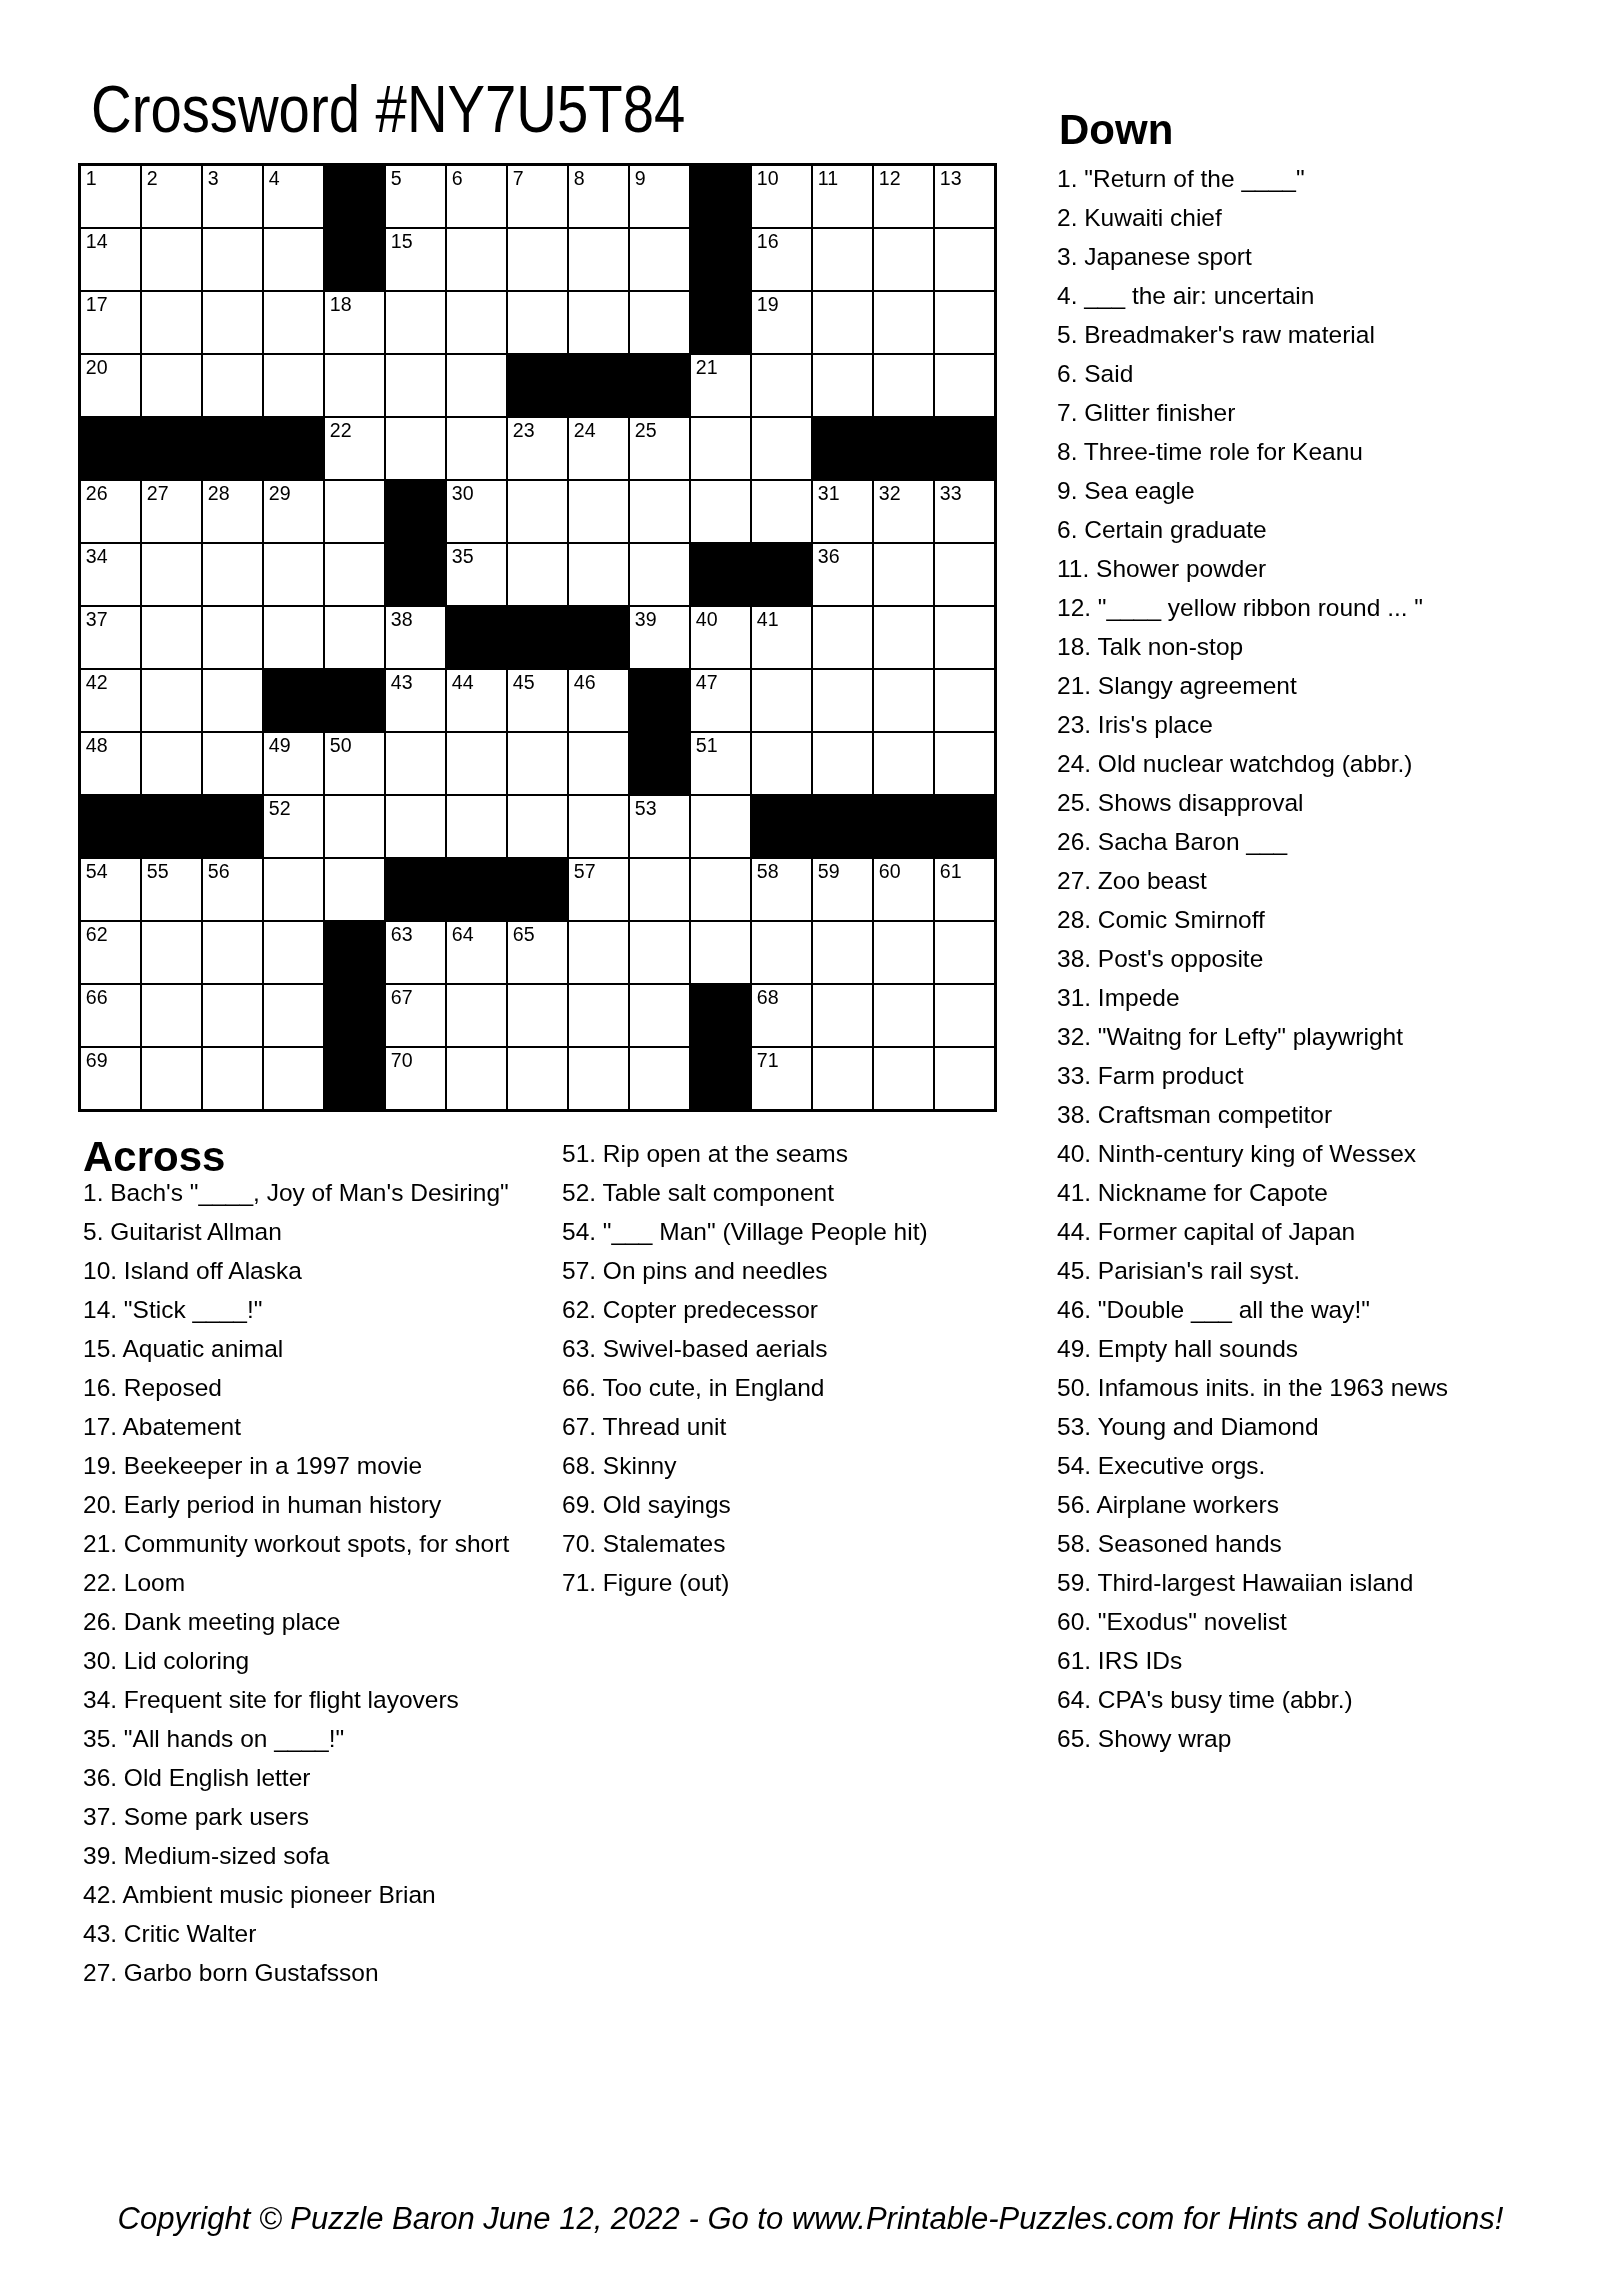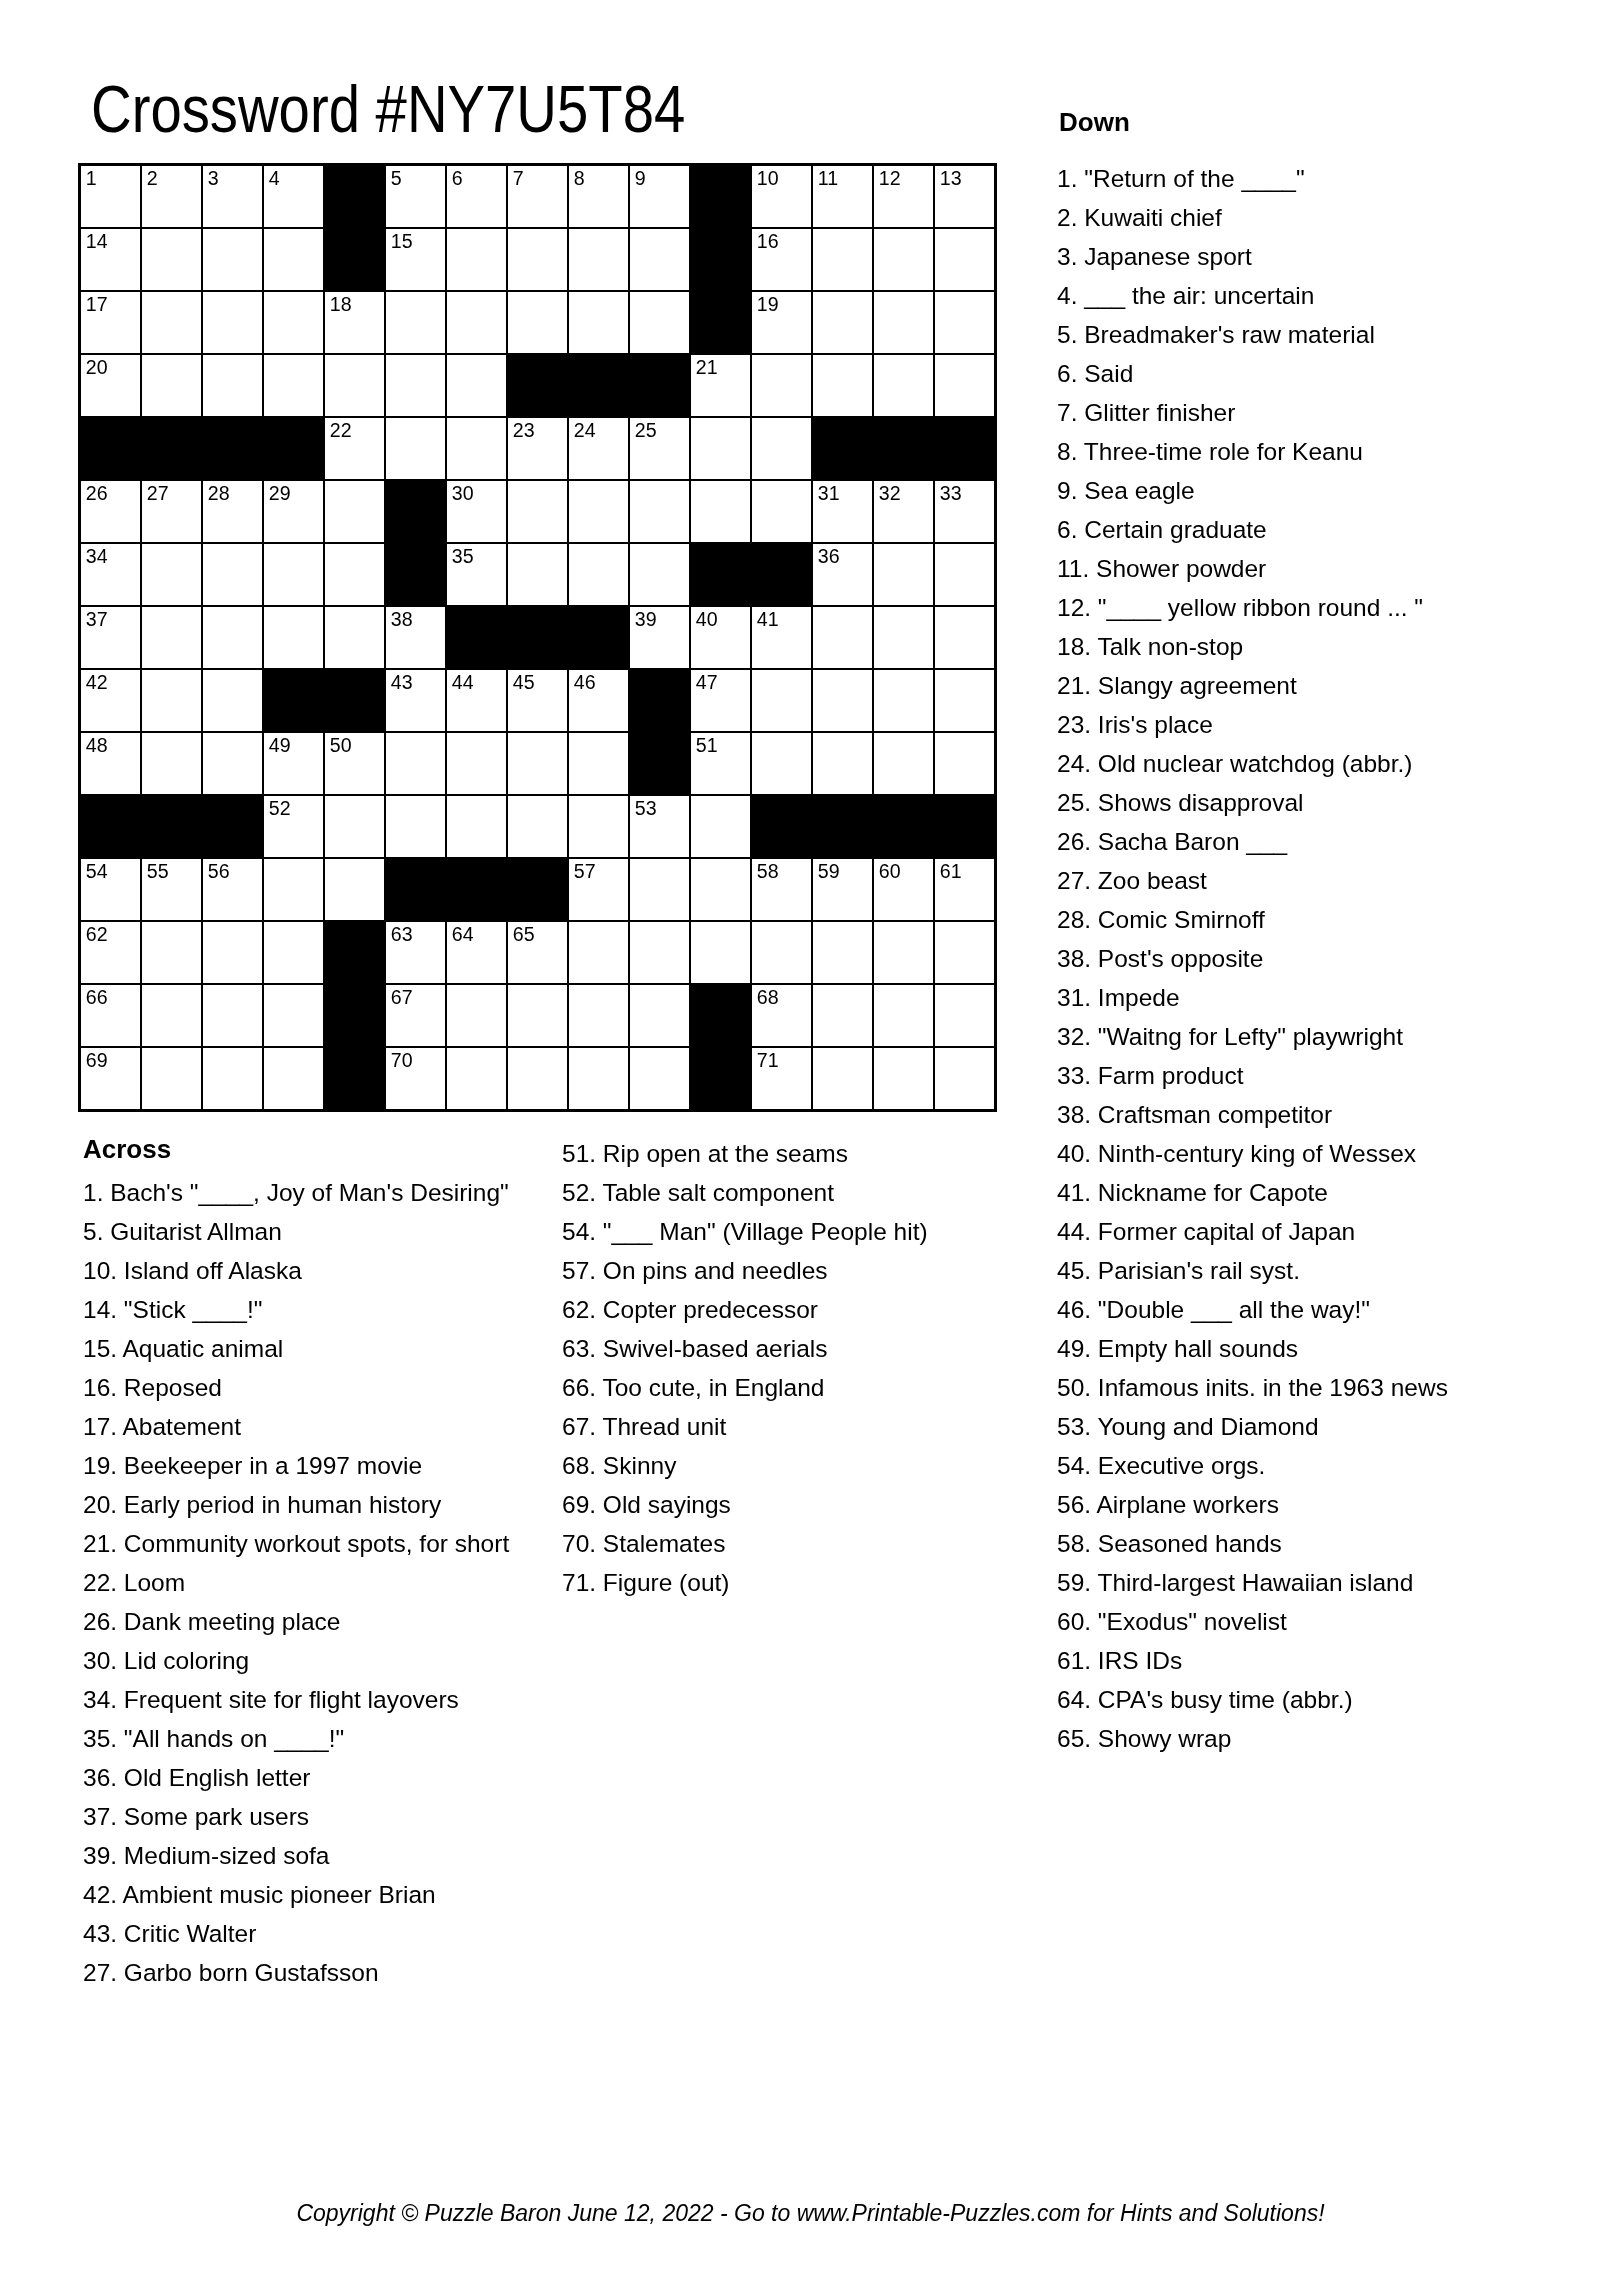--- a/index.html
+++ b/index.html
@@ -28,32 +28,32 @@
     width:max-content;
   }
   .cell{background:#ffffff;position:relative;}
   .cell.black{background:#000000;}
   .cell .num{
     position:absolute;top:2px;left:4.9px;
     font-size:19.6px;line-height:1.1;
   }
   .section-header{
     position:absolute;
-    font-size:26px;font-weight:bold;line-height:1;
+    font-size:42px;font-weight:bold;line-height:1;
   }
   .clues{
     position:absolute;
     font-size:24.5px;line-height:39px;
   }
   .clue{display:block;}
   .footer{
     position:absolute;left:0;top:2200px;width:1621px;
     text-align:center;
     font-style:italic;
-    font-size:23px;line-height:1.2;
+    font-size:31px;line-height:1.2;
   }
 </style>
 </head>
 <body>
 
 <div class="title">Crossword #NY7U5T84</div>
 
 <div class="grid">
     <div class="cell">
       <span class="num">1</span>

